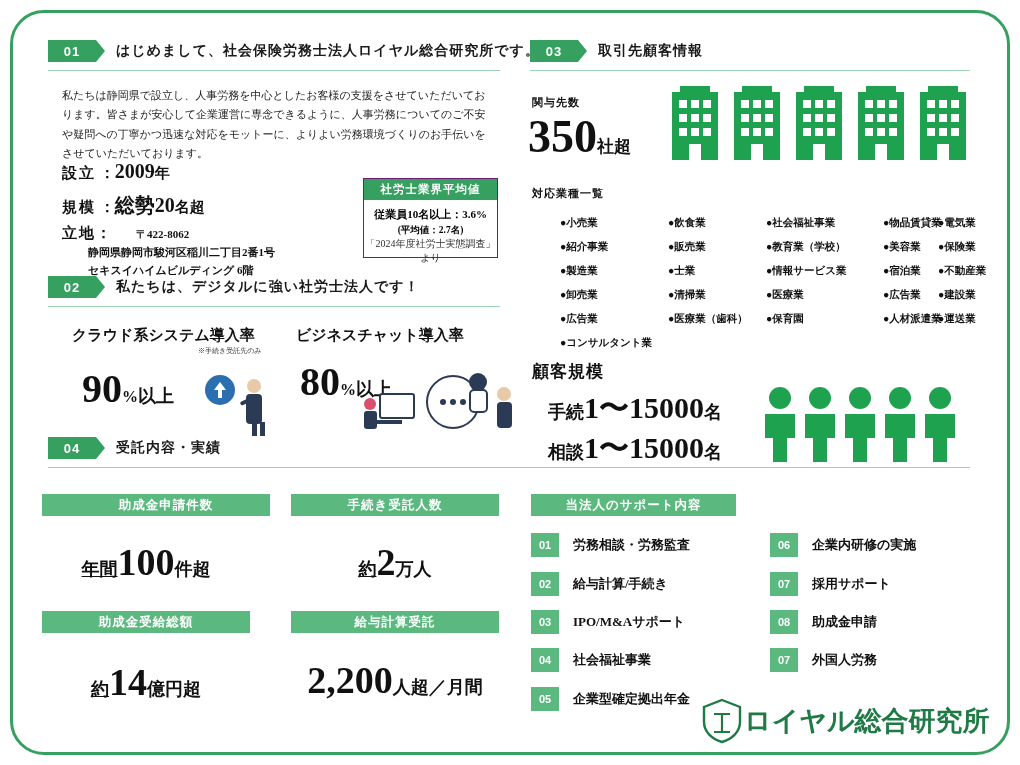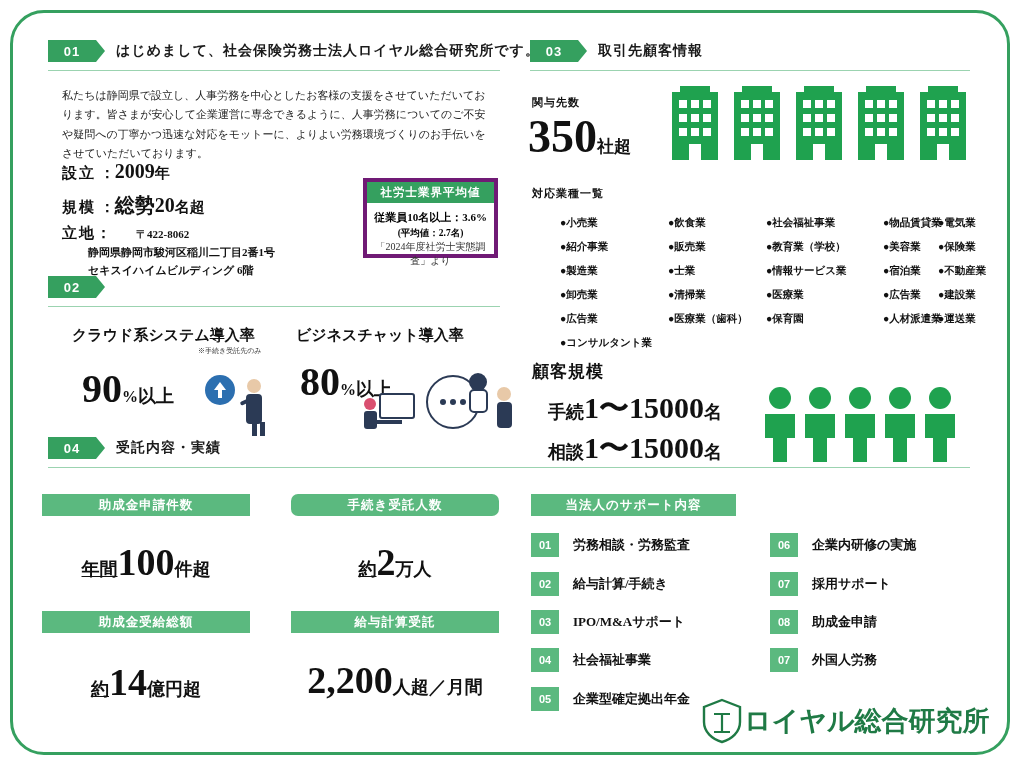--- a/index.html
+++ b/index.html
@@ -39,21 +39,21 @@
   .body-text{
     position:absolute;font-size:11px;line-height:1.75;color:#222;
     font-family:"Liberation Serif",serif;font-weight:normal;
   }
   .kv{position:absolute;font-size:15px;color:#111;font-weight:bold;white-space:nowrap;}
   .kv .lbl{letter-spacing:2px;}
   .kv .big{font-size:20px;}
   .addr{position:absolute;font-size:11px;line-height:1.55;font-weight:bold;color:#111;}
 
   .avgbox{
-    position:absolute;border:4px solid #701a75;box-sizing:border-box;background:#fff;
+    position:absolute;border:1px solid #701a75;box-sizing:border-box;background:#fff;
     text-align:center;
   }
   .avgbox .hd{
     background:#35a05f;color:#fff;font-size:11.5px;font-weight:bold;
     padding:3px 0;letter-spacing:1px;
   }
   .avgbox .l1{font-size:11px;font-weight:bold;margin-top:7px;}
   .avgbox .l2{font-size:9.5px;font-weight:bold;margin-top:2px;}
   .avgbox .l3{font-size:10px;color:#333;}
 
@@ -134,20 +134,21 @@
 
   <div class="avgbox" style="left:363px;top:178px;width:135px;height:80px;">
     <div class="hd">社労士業界平均値</div>
     <div class="l1">従業員10名以上：3.6%</div>
     <div class="l2">(平均値：2.7名)</div>
     <div class="l3">「2024年度社労士実態調査」より</div>
   </div>
 
   <div class="sec-head" style="left:48px;top:276px;">
     <div class="sec-num">02</div>
+    <div class="sec-title">私たちは、デジタルに強い社労士法人です！</div>
   </div>
   <div class="sec-rule" style="left:48px;top:306px;width:452px;"></div>
 
   <div class="rate-label" style="left:72px;top:326px;">クラウド系システム導入率</div>
   <div class="rate-note" style="left:198px;top:346px;">※手続き受託先のみ</div>
   <div class="rate-val" style="left:82px;top:365px;">
     <span class="n">90</span><span class="s">%</span><span class="t">以上</span>
   </div>
 
   <div class="rate-label" style="left:296px;top:326px;">ビジネスチャット導入率</div>
@@ -344,26 +345,26 @@
         </g>
     </g>
   </svg>
 
   <div class="sec-head" style="left:48px;top:437px;">
     <div class="sec-num">04</div>
     <div class="sec-title">受託内容・実績</div>
   </div>
   <div class="sec-rule" style="left:48px;top:467px;width:922px;"></div>
 
-  <div class="green-bar" style="left:42px;top:494px;width:208px;height:22px;">助成金申請件数</div>
+  <div class="green-bar" style="left:42px;top:494px;width:208px;height:22px;padding-left:20px;">助成金申請件数</div>
   <div class="stat" style="left:42px;top:540px;width:208px;">
     <span class="s">年間</span><span class="n">100</span><span class="u">件超</span>
   </div>
 
-  <div class="green-bar" style="left:291px;top:494px;width:208px;height:22px;border-radius:7px;">手続き受託人数</div>
+  <div class="green-bar" style="left:291px;top:494px;width:208px;height:22px;">手続き受託人数</div>
   <div class="stat" style="left:291px;top:540px;width:208px;">
     <span class="s">約</span><span class="n">2</span><span class="u">万人</span>
   </div>
 
   <div class="green-bar" style="left:42px;top:611px;width:208px;height:22px;">助成金受給総額</div>
   <div class="stat" style="left:42px;top:660px;width:208px;">
     <span class="s">約</span><span class="n">14</span><span class="u">億円超</span>
   </div>
 
   <div class="green-bar" style="left:291px;top:611px;width:208px;height:22px;">給与計算受託</div>

